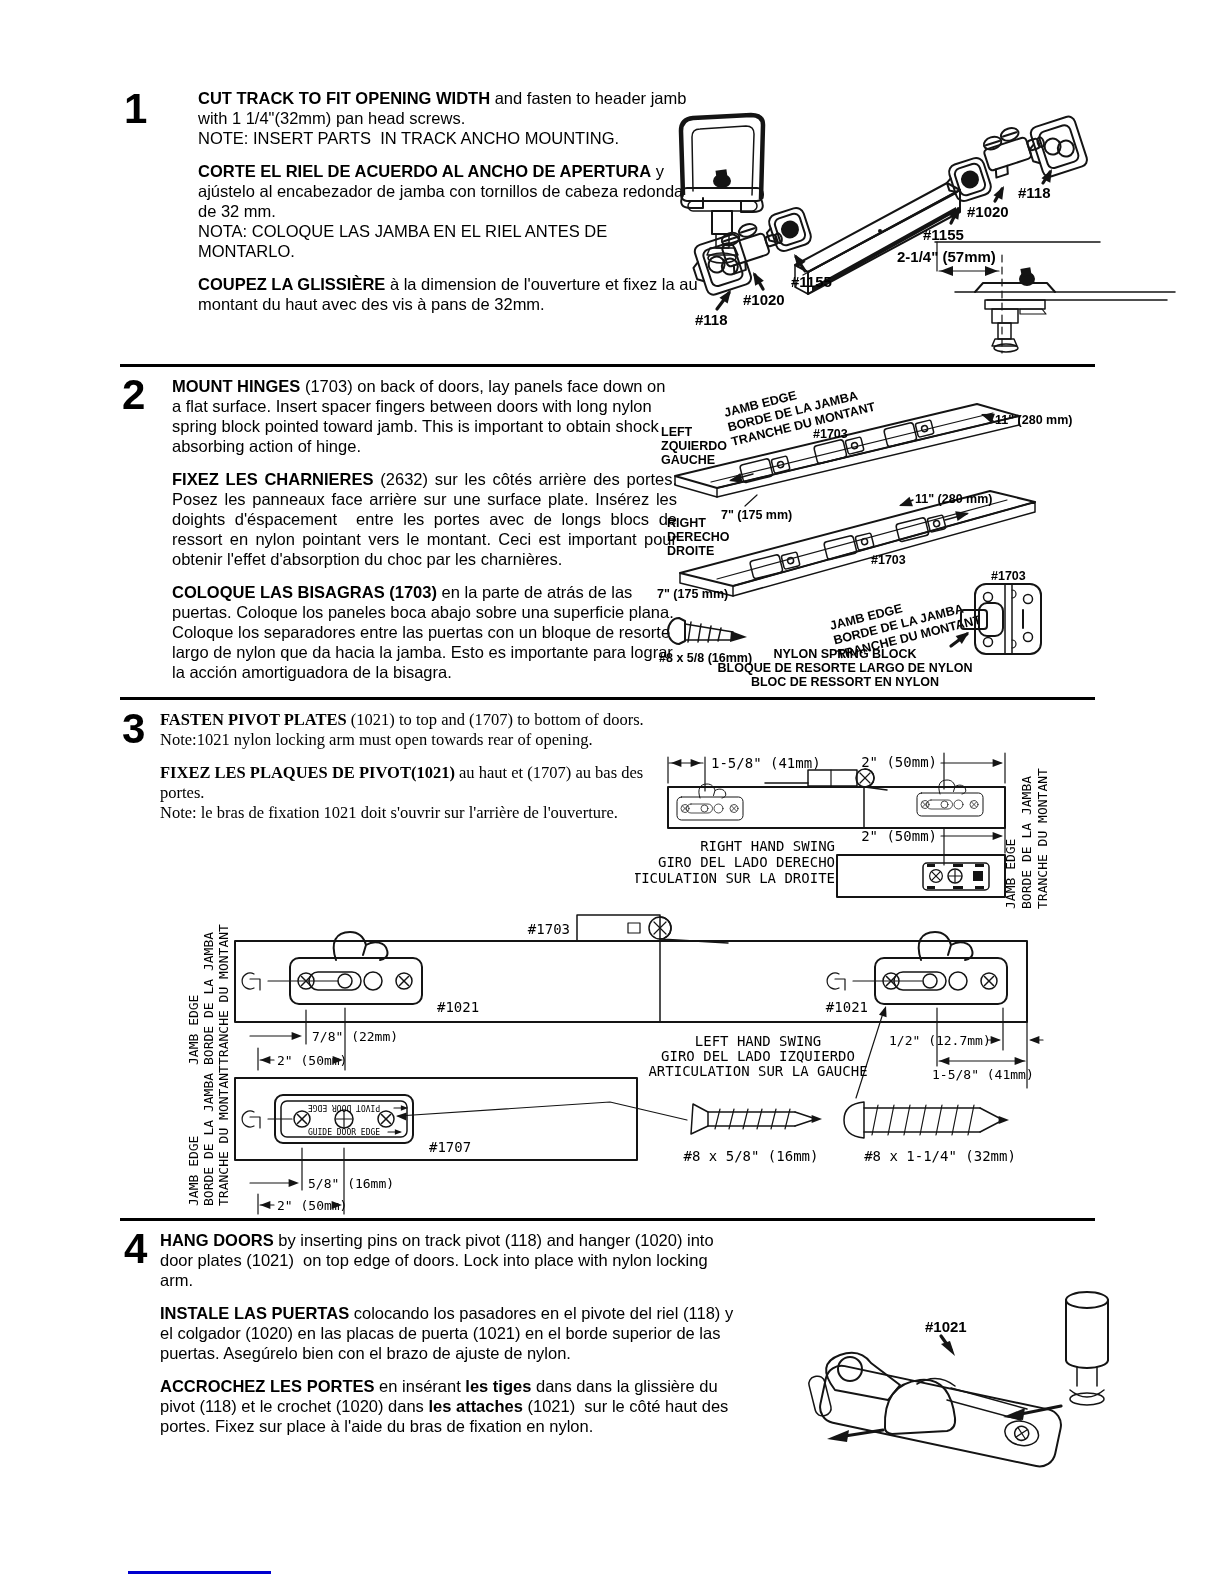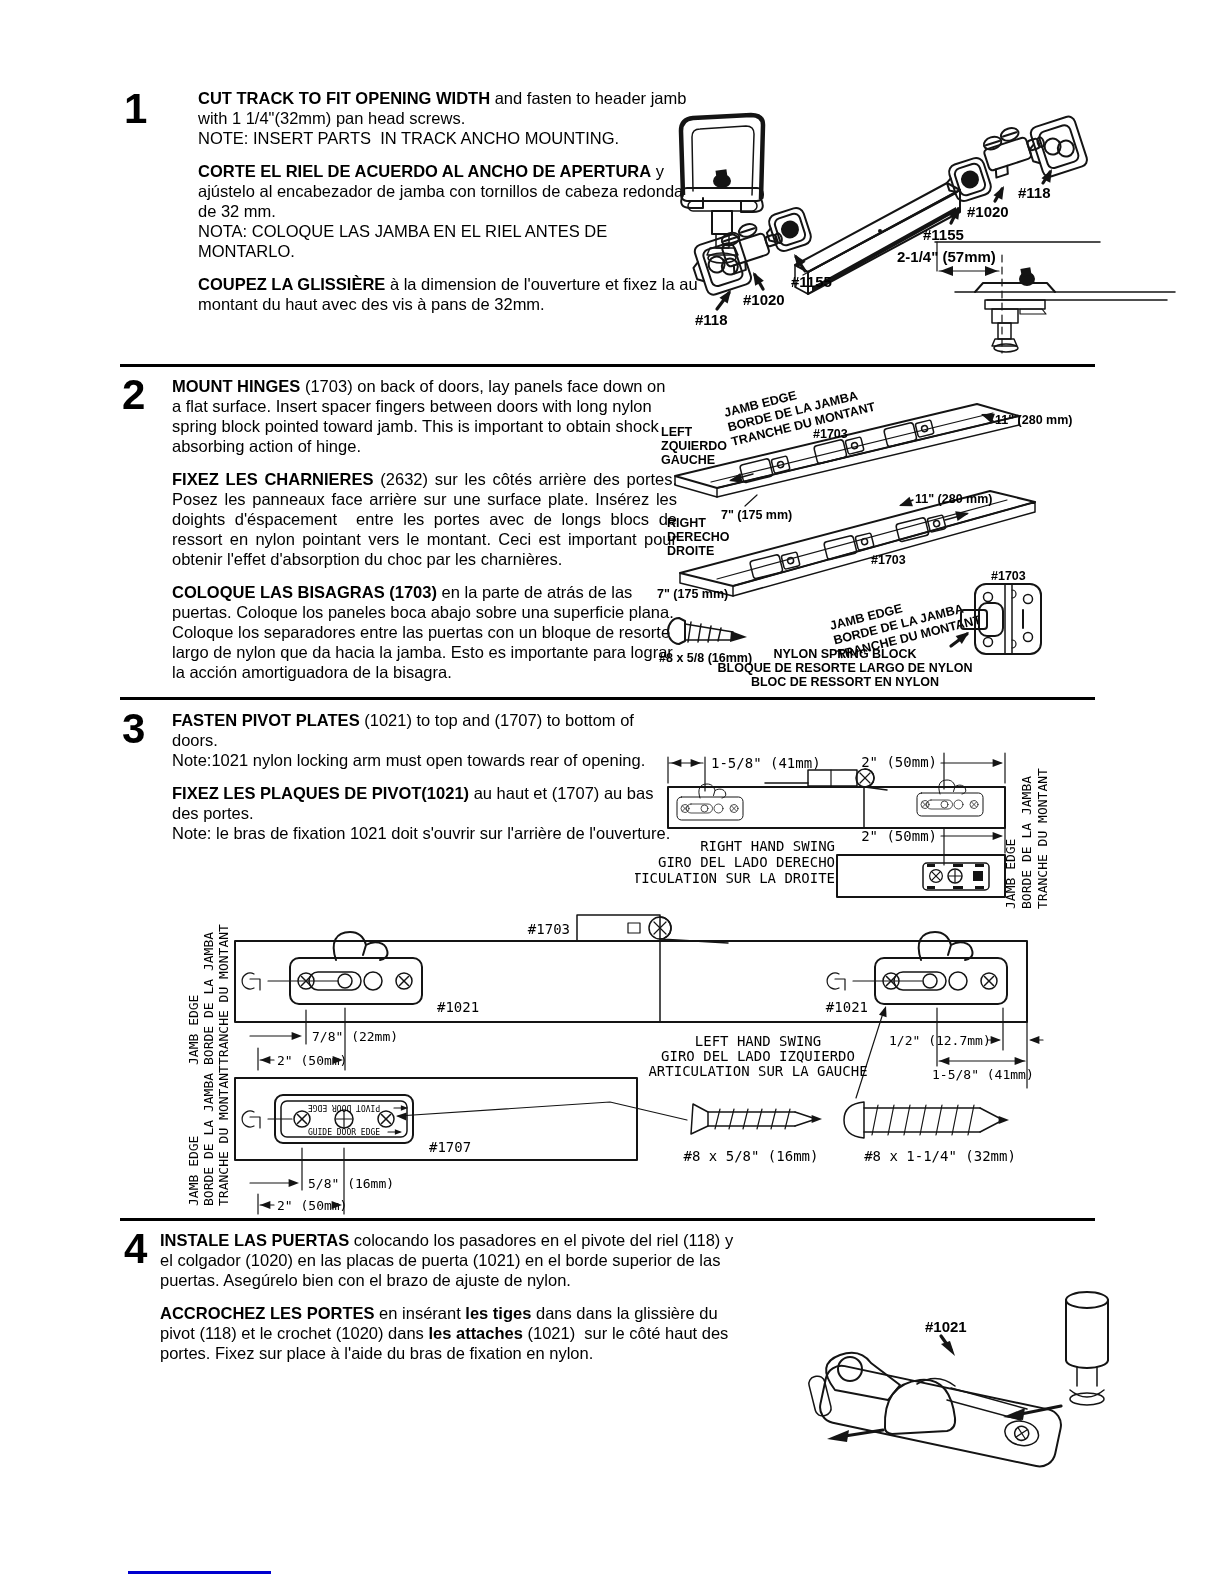--- a/index.html
+++ b/index.html
@@ -246,21 +246,21 @@
       <rect class="ln" x="-14" y="26" width="26" height="19" rx="3"></rect>
       <rect class="ln" x="4" y="19" width="24" height="33" rx="8"></rect>
       <line class="ln" x1="48" y1="26" x2="48" y2="44"></line>
     </g>
     <text class="tb12" x="346" y="192">#1703</text>
   </svg>
 
   <div class="rule" style="left:120px;top:697px;width:975px;"></div>
 
   <div class="step-num" style="left:122px;top:708px;">3</div>
-  <div class="step-text" style="left:172px;top:710px;width:505px;">
+  <div class="step-text" style="left:160px;top:710px;width:505px;font-family:Liberation Serif, serif;">
     <p><b>FASTEN PIVOT PLATES</b><span> (1021) to top and (1707) to bottom of doors.</span><span class="note">Note:1021 nylon locking arm must open towards rear of opening.</span></p>
     <p><b>FIXEZ LES PLAQUES DE PIVOT(1021)</b><span> au haut et (1707) au bas des portes.</span><span class="note">Note: le bras de fixation 1021 doit s'ouvrir sur l'arrière de l'ouverture.</span></p>
   </div>
 
   <svg style="left:635px;top:723px;" width="590" height="192" viewBox="0 0 590 192">
     <defs>
       <g id="plate1021">
         <path class="ln" d="M46,2 C40,-16 46,-26 60,-26 C70,-26 74,-20 76,-13 C84,-18 95,-16 97,-8 C99,-2 95,1 90,2 M76,-13 L73,-3"></path>
         <rect class="ln" x="0" y="0" width="132" height="46" rx="9"></rect>
         <path class="ln15" d="M28,14 h34 a9,9 0 0 1 0,18 h-34 a9,9 0 0 1 0,-18 z"></path>
@@ -452,20 +452,21 @@
       <path class="ln15" d="M830,210 L853,222 L830,234"></path>
       <use href="#ah" transform="translate(859,222) scale(0.8)"></use>
     </g>
     <text class="cad" x="790" y="263" text-anchor="middle">#8 x 1-1/4" (32mm)</text>
   </svg>
 
   <div class="rule" style="left:120px;top:1218px;width:975px;"></div>
 
   <div class="step-num" style="left:124px;top:1228px;">4</div>
   <div class="step-text" style="left:160px;top:1230px;width:575px;">
+    <p><b>HANG DOORS</b><span> by inserting pins on track pivot (118) and hanger (1020) into door plates (1021)  on top edge of doors. Lock into place with nylon locking arm.</span></p>
     <p><b>INSTALE LAS PUERTAS</b><span> colocando los pasadores en el pivote del riel (118) y el colgador (1020) en las placas de puerta (1021) en el borde superior de las puertas. Asegúrelo bien con el brazo de ajuste de nylon.</span></p>
     <p><b>ACCROCHEZ LES PORTES</b><span> en insérant </span><b>les tiges</b><span> dans dans la glissière du pivot (118) et le crochet (1020) dans </span><b>les attaches</b><span> (1021)  sur le côté haut des portes. Fixez sur place à l'aide du bras de fixation en nylon.</span></p>
   </div>
 
   <svg style="left:765px;top:1268px;" width="400" height="250" viewBox="0 0 400 250">
     <text class="tb15" x="160" y="64">#1021</text>
     <line class="ln3" x1="176" y1="68" x2="186" y2="82"></line>
     <path class="fl" d="M190,88 L176,76 L185,73 Z"></path>
 
     <g>

